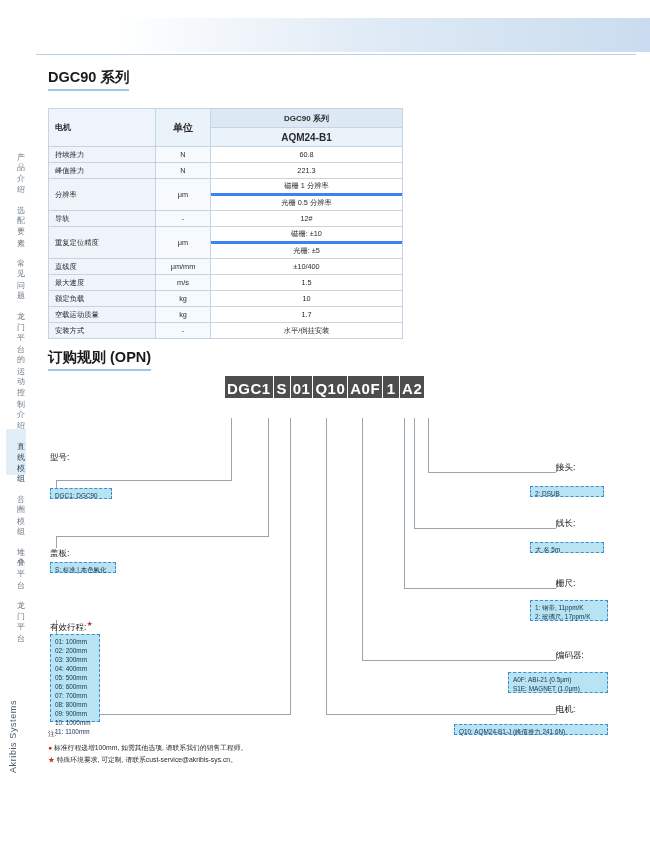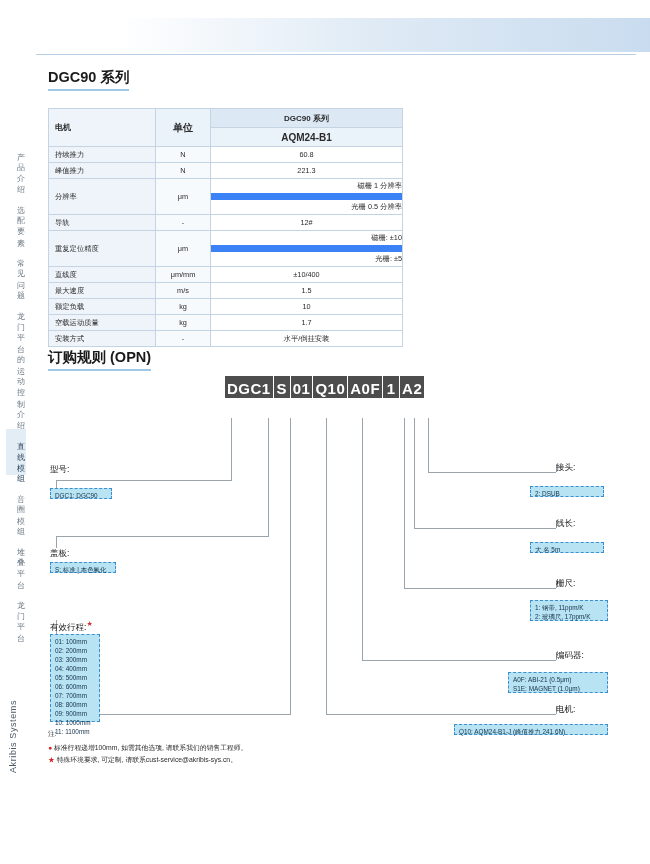--- a/index.html
+++ b/index.html
@@ -144,27 +144,26 @@
   .spec-table .hdr-left {
     background: #eef4fa;
     font-weight: bold;
     font-size: 8px;
     text-align: left;
     padding-left: 6px;
   }
   .spec-table .val { background: #ffffff; }
   .spec-table .stack {
     padding: 0;
-    text-align: right;
   }
   .spec-table .stack div {
     padding: 2px 0;
   }
   .spec-table .stack div + div {
-    border-top: 7px solid #3b82f6;
+    border-top: 3px solid #3b82f6;
   }
 
   
   .opn-code {
     position: absolute;
     left: 225px;
     top: 376px;
     display: flex;
     align-items: stretch;
     height: 22px;
@@ -362,21 +361,21 @@
 <div class="ln ln-v" style="left:556px; top:580px; height:8px;"></div>
 
 <div class="ln ln-v" style="left:414px; top:418px; height:110px;"></div>
 <div class="ln ln-h" style="left:414px; top:528px; width:142px;"></div>
 <div class="ln ln-v" style="left:556px; top:520px; height:8px;"></div>
 
 <div class="ln ln-v" style="left:428px; top:418px; height:54px;"></div>
 <div class="ln ln-h" style="left:428px; top:472px; width:128px;"></div>
 <div class="ln ln-v" style="left:556px; top:464px; height:8px;"></div>
 
-<div class="callout-title" style="left:50px; top:452px;margin-top:12px;">型号:</div>
+<div class="callout-title" style="left:50px; top:452px;">型号:</div>
 <div class="callout" style="left:50px; top:488px; width:62px; height:11px;">
   <div class="row">DGC1: DGC90</div>
 </div>
 
 <div class="callout-title" style="left:50px; top:548px;">盖板:</div>
 <div class="callout" style="left:50px; top:562px; width:66px; height:11px;">
   <div class="row">S: 标准 | 本色氧化</div>
 </div>
 
 <div class="callout-title" style="left:50px; top:620px;">

